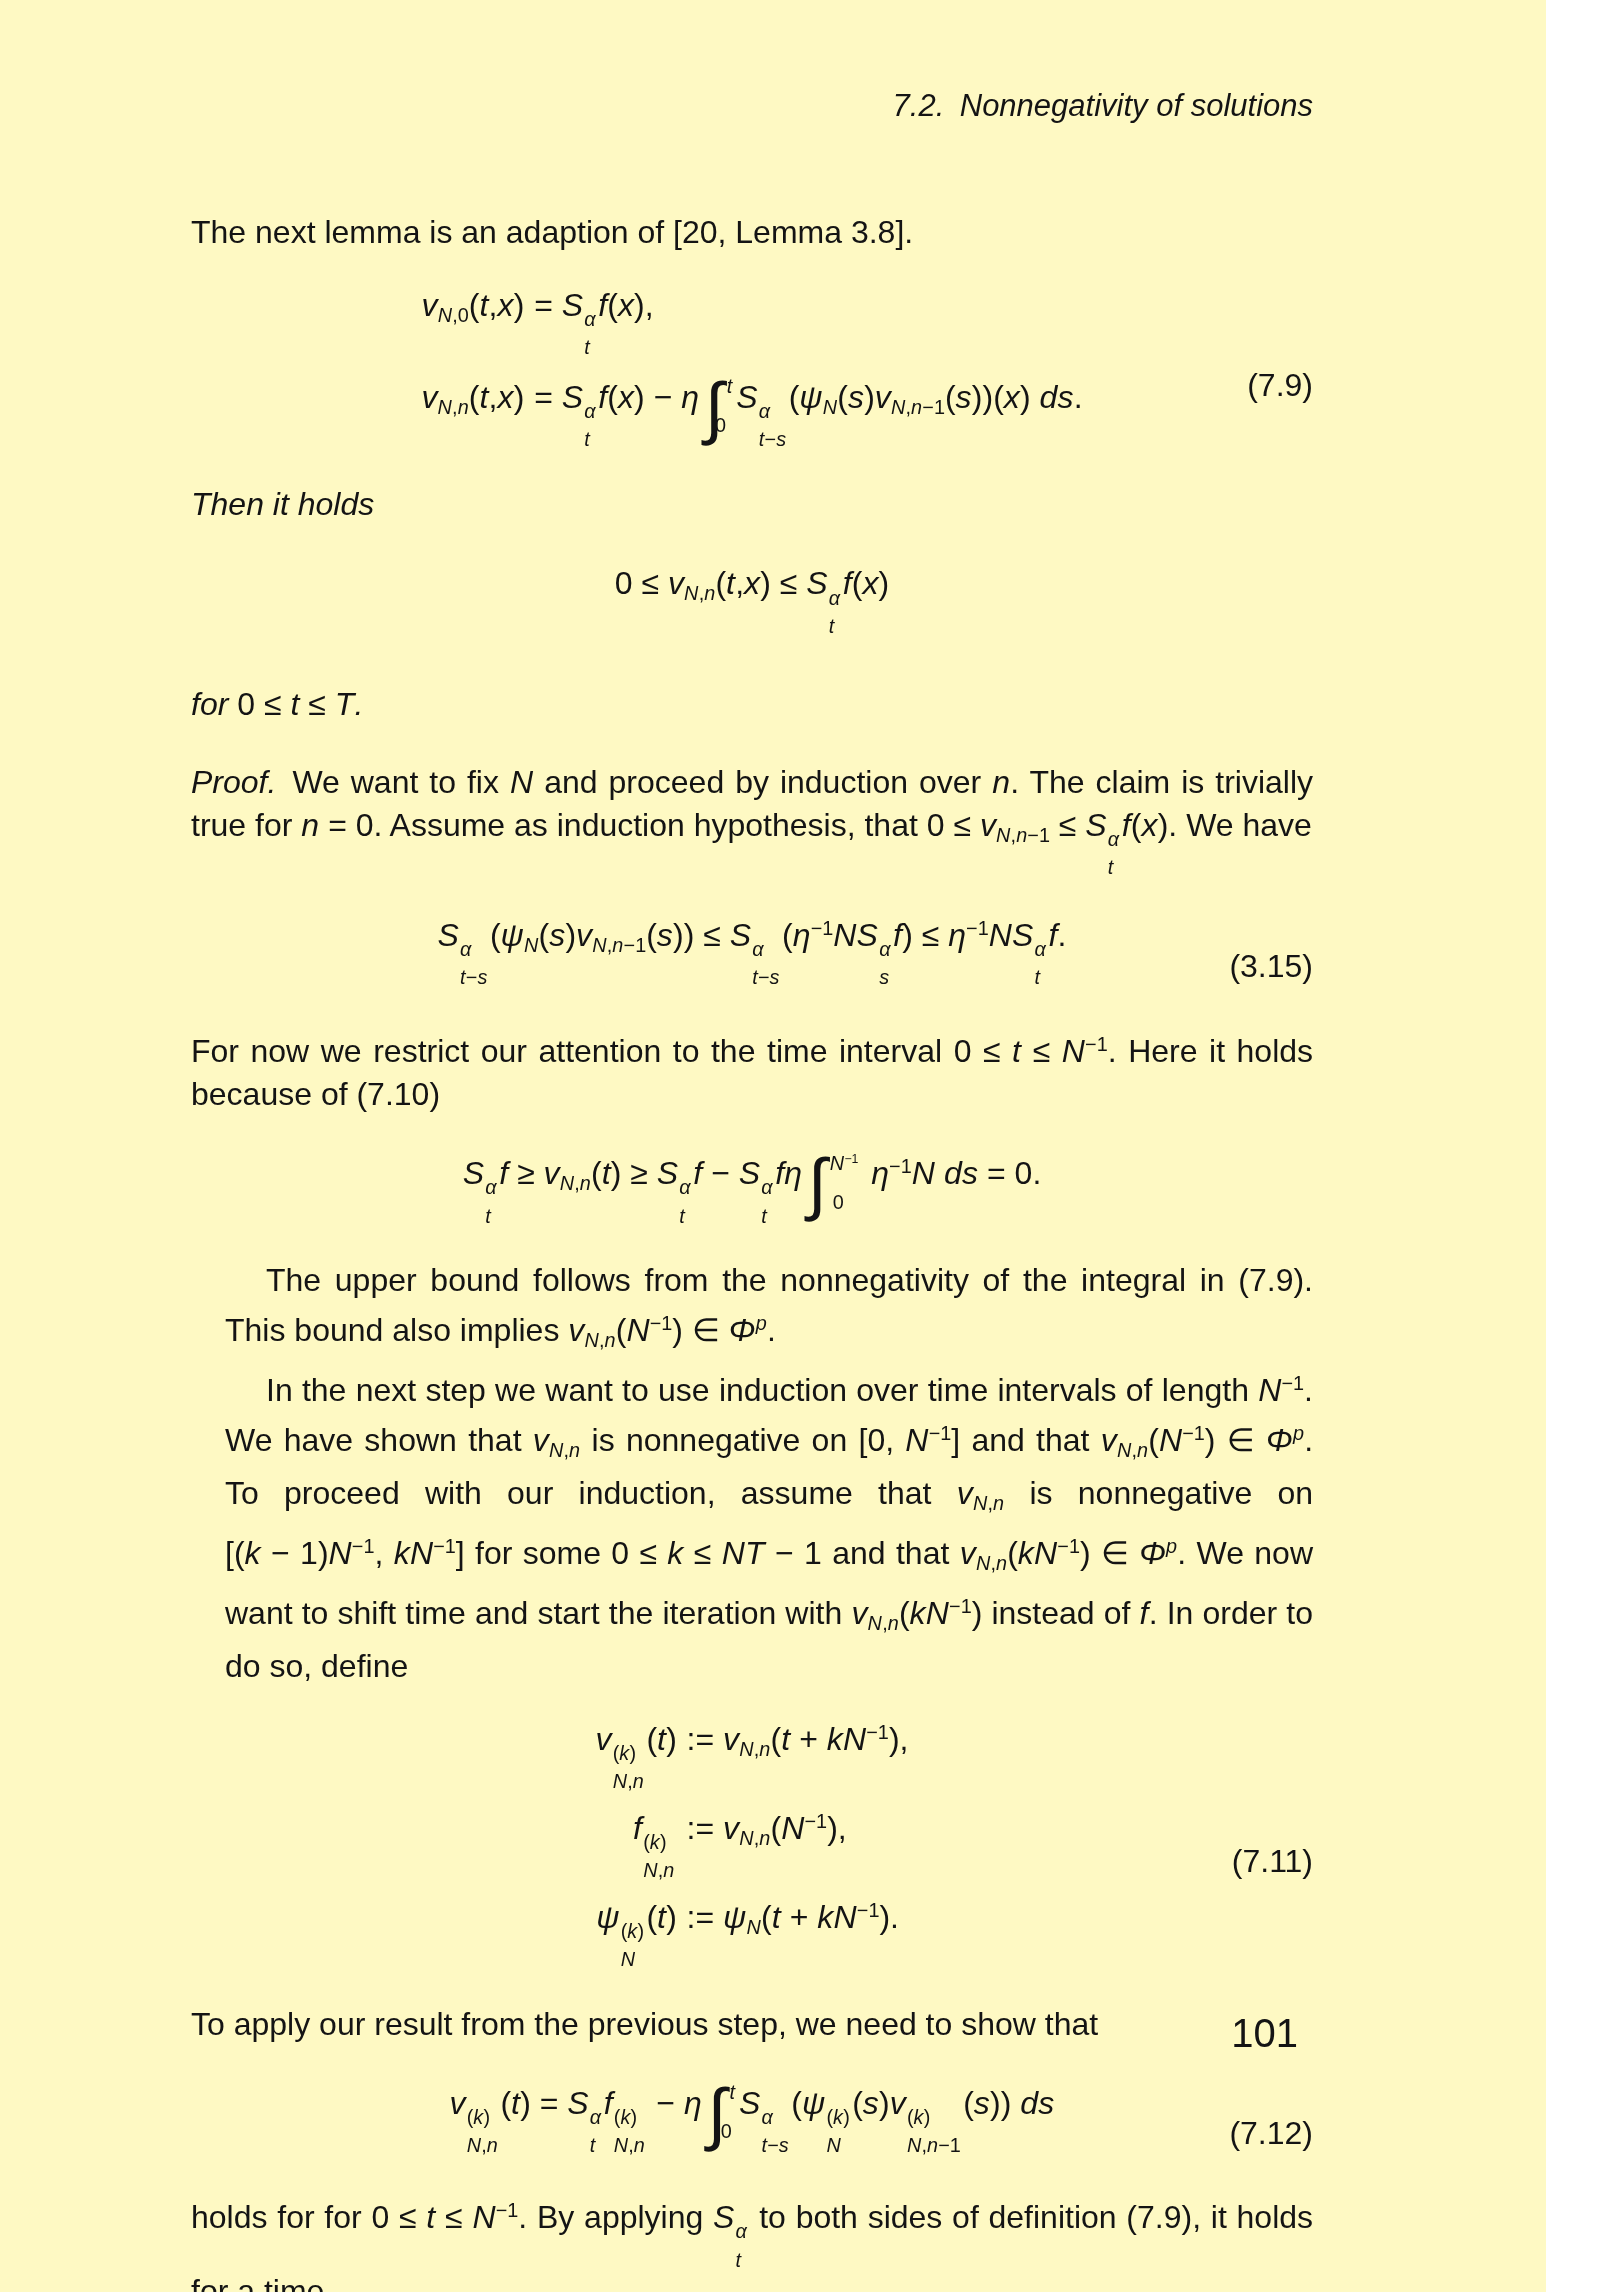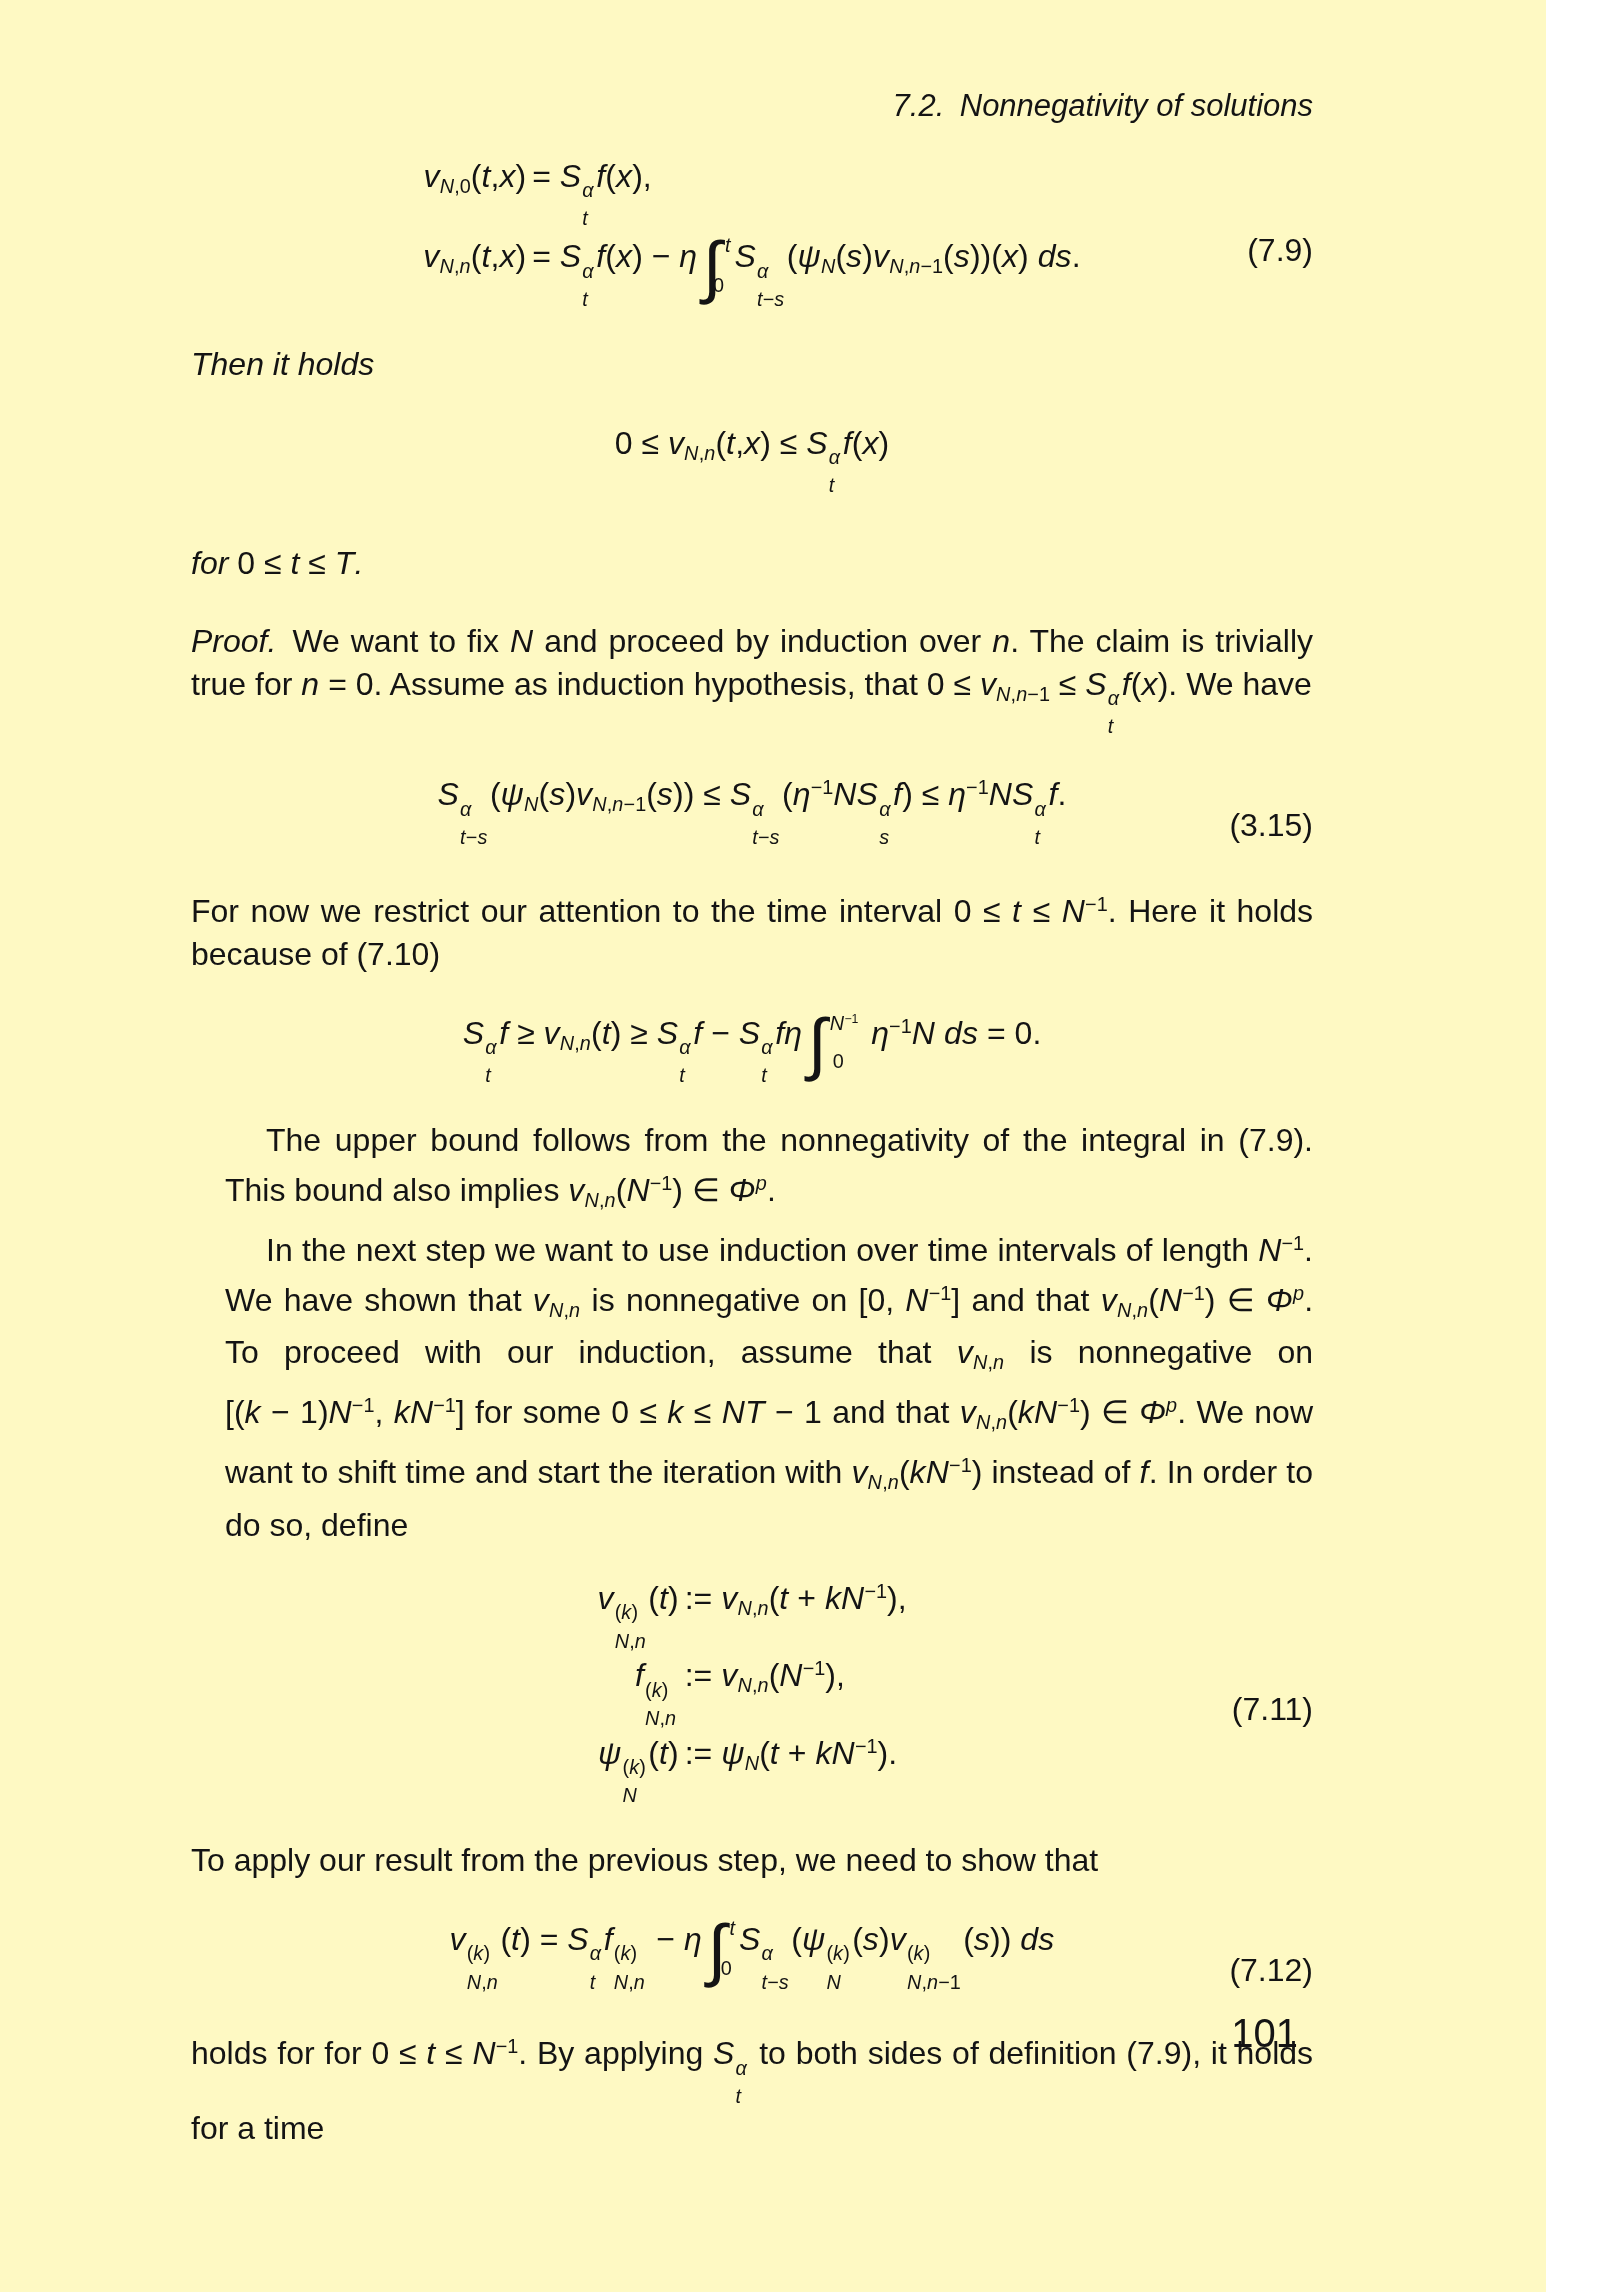--- a/index.html
+++ b/index.html
@@ -32,21 +32,20 @@
   .eq{position:relative;margin:33px 0;}
   .eq .ctr{text-align:center;line-height:1.5;}
   .eqnum{position:absolute;right:0;top:50%;transform:translateY(-50%);font-style:normal;margin-top:16px;}
   .align{
     display:grid;
     grid-template-columns:max-content max-content;
     justify-content:center;
     column-gap:9.8px;
     row-gap:17.6px;
     align-items:baseline;
-    gap:6px;
   }
   .align .lhs{text-align:right;white-space:nowrap;}
   .align .rhs{text-align:left;white-space:nowrap;}
 
   
   .m{font-style:normal;white-space:nowrap;}
   .m i{font-style:italic;letter-spacing:0.2px;}
   .sb{font-size:.62em;vertical-align:-.3em;}
   .sp{font-size:.62em;vertical-align:.55em;}
   .ss{
@@ -70,20 +69,21 @@
 </style>
 </head>
 <body>
 
 <div class="page">
 
   <div class="running-head">
     <span>7.2. Nonnegativity of solutions</span>
   </div>
 
+  <p class="para mt-intro">The next lemma is an adaption of [20, Lemma 3.8].</p>
 
 
   <div class="eq">
     <div class="align">
       <div class="lhs"><span class="m"><i>v</i><span class="sb"><i>N</i>,0</span>(<i>t</i>,<i>x</i>)</span></div>
       <div class="rhs"><span class="m">= <i>S</i><span class="ss">
               <span><i>α</i></span>
               <span><i>t</i></span>
             </span><i>f</i>(<i>x</i>),</span></div>
       <div class="lhs"><span class="m"><i>v</i><span class="sb"><i>N</i>,<i>n</i></span>(<i>t</i>,<i>x</i>)</span></div>

